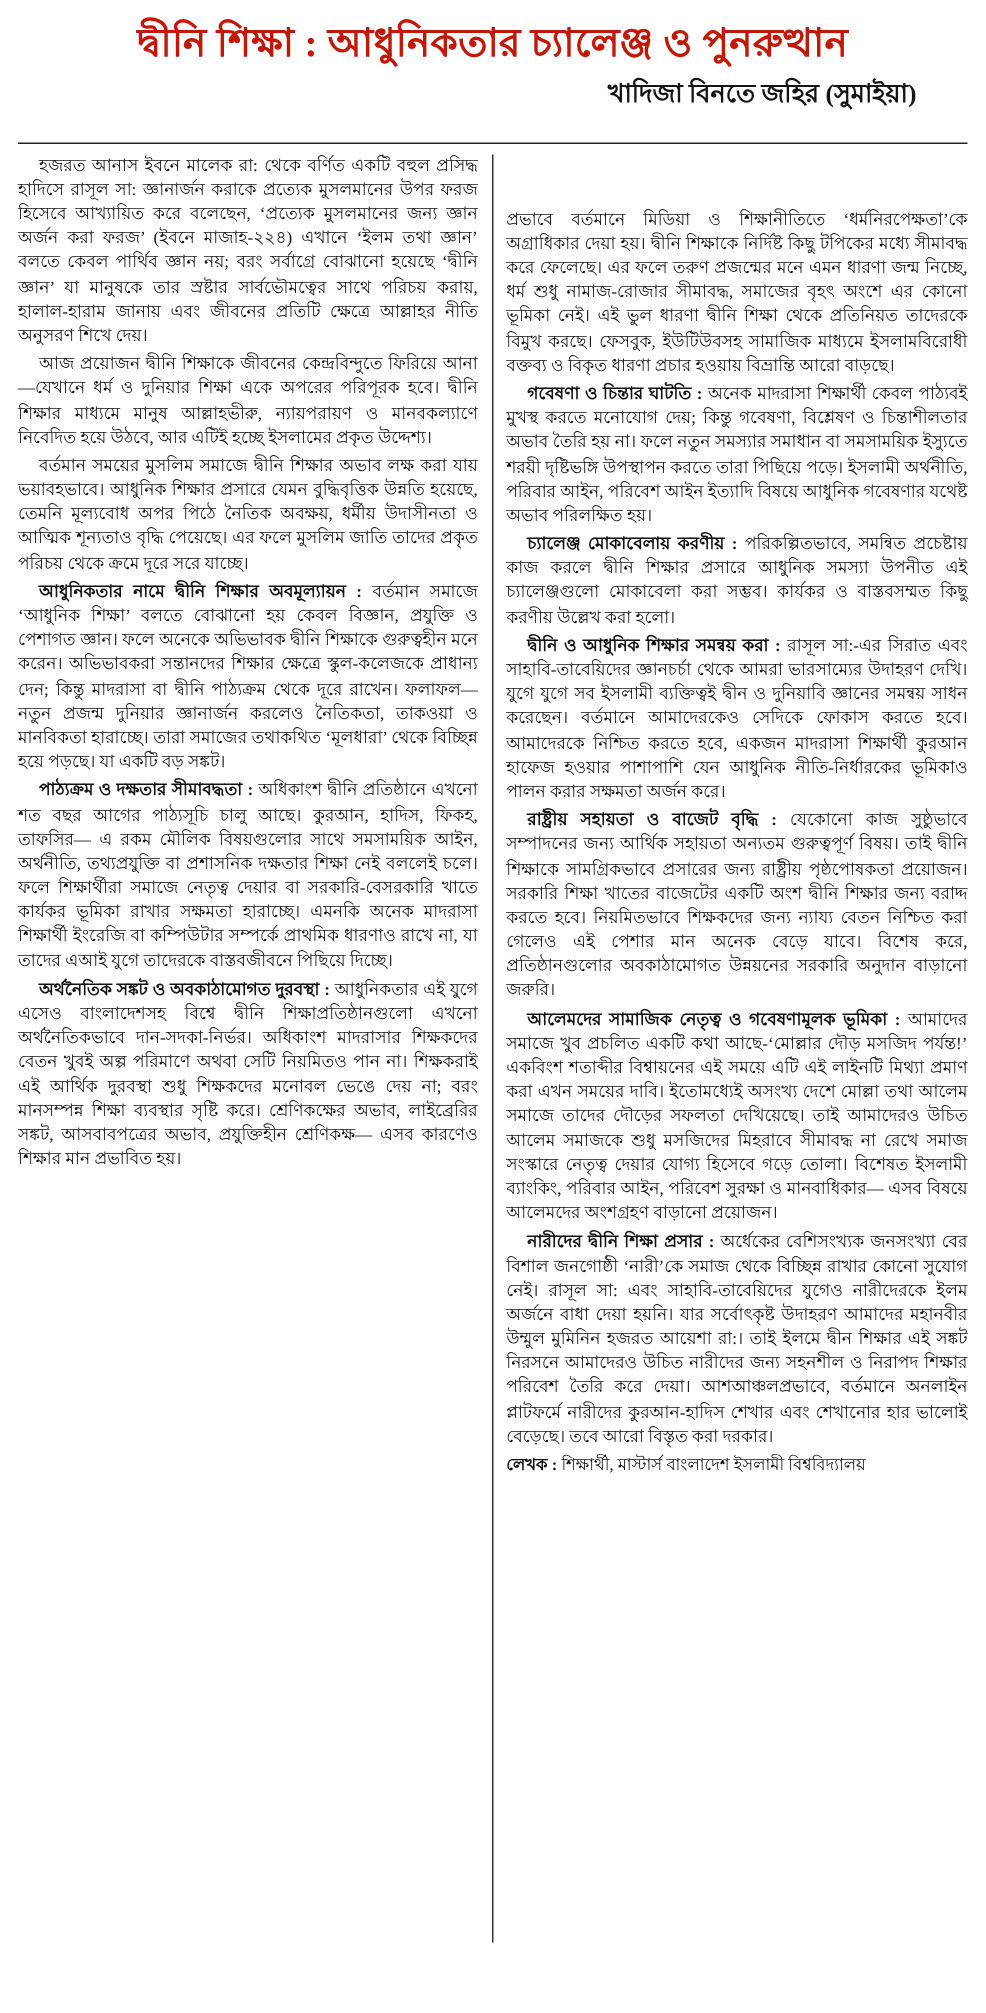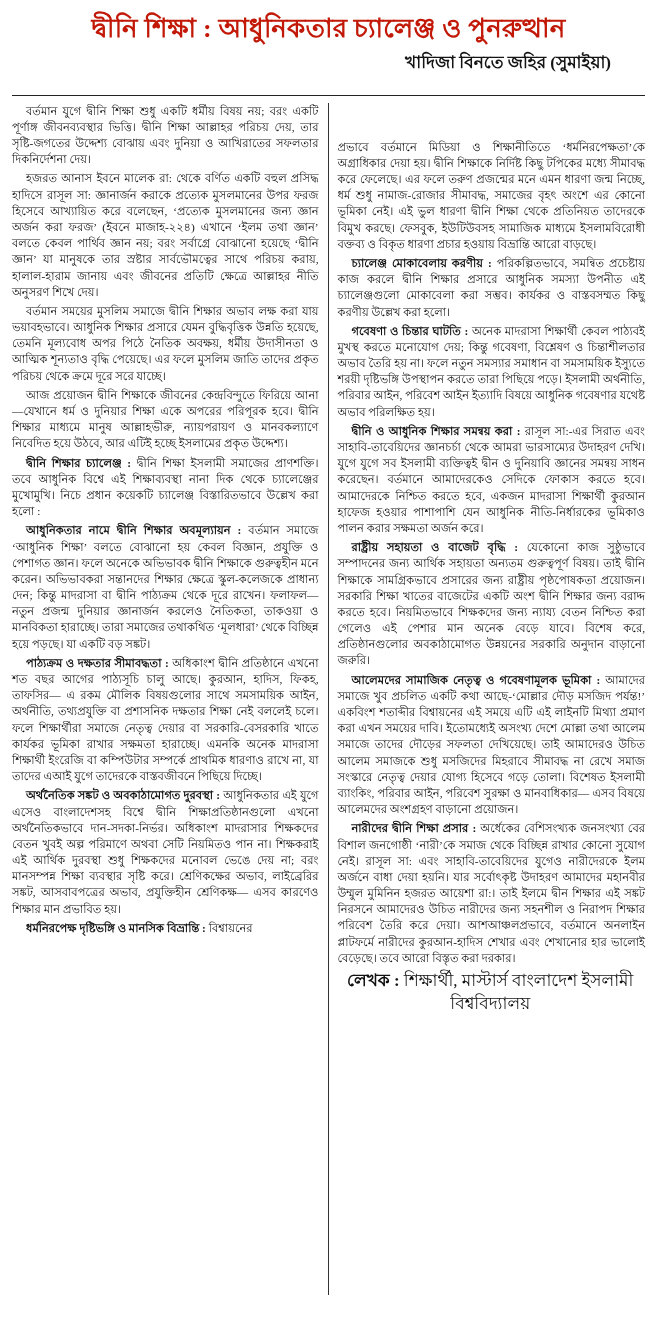--- a/index.html
+++ b/index.html
@@ -72,22 +72,22 @@
     margin: 0 0 3px 0;
     text-indent: 14px;
   }
   p.noindent {
     text-indent: 0;
   }
   .sub {
     font-weight: bold;
   }
   .footer-credit {
-    text-align: center;
-    font-size: 17px;
+    text-align: left;
+    font-size: 11px;
     line-height: 1.35;
     margin-top: 4px;
     padding-right: 2px;
     font-weight: normal;
   }
   .footer-credit .lbl {
     font-weight: bold;
   }
 </style>
 </head>
@@ -95,42 +95,39 @@
 
 <div class="page">
 
   <h1 class="headline">দ্বীনি শিক্ষা : আধুনিকতার চ্যালেঞ্জ ও পুনরুত্থান</h1>
   <div class="byline">খাদিজা বিনতে জহির (সুমাইয়া)</div>
   <hr class="rule-top">
 
   <div class="columns">
 
     <div class="col left">
-      <p>বর্তমান যুগে দ্বীনি শিক্ষা শুধু একটি ধর্মীয় বিষয় নয়; বরং একটি পূর্ণাঙ্গ জীবনব্যবস্থার ভিত্তি। দ্বীনি শিক্ষা আল্লাহর পরিচয় দেয়, তার সৃষ্টি-জগতের উদ্দেশ্য বোঝায় এবং দুনিয়া ও আখিরাতের সফলতার দিকনির্দেশনা দেয়।</p>
       <p>হজরত আনাস ইবনে মালেক রা: থেকে বর্ণিত একটি বহুল প্রসিদ্ধ হাদিসে রাসূল সা: জ্ঞানার্জন করাকে প্রত্যেক মুসলমানের উপর ফরজ হিসেবে আখ্যায়িত করে বলেছেন, ‘প্রত্যেক মুসলমানের জন্য জ্ঞান অর্জন করা ফরজ’ (ইবনে মাজাহ-২২৪) এখানে ‘ইলম তথা জ্ঞান’ বলতে কেবল পার্থিব জ্ঞান নয়; বরং সর্বাগ্রে বোঝানো হয়েছে ‘দ্বীনি জ্ঞান’ যা মানুষকে তার স্রষ্টার সার্বভৌমত্বের সাথে পরিচয় করায়, হালাল-হারাম জানায় এবং জীবনের প্রতিটি ক্ষেত্রে আল্লাহর নীতি অনুসরণ শিখে দেয়।</p>
+      <p>আজ প্রয়োজন দ্বীনি শিক্ষাকে জীবনের কেন্দ্রবিন্দুতে ফিরিয়ে আনা—যেখানে ধর্ম ও দুনিয়ার শিক্ষা একে অপরের পরিপূরক হবে। দ্বীনি শিক্ষার মাধ্যমে মানুষ আল্লাহভীরু, ন্যায়পরায়ণ ও মানবকল্যাণে নিবেদিত হয়ে উঠবে, আর এটিই হচ্ছে ইসলামের প্রকৃত উদ্দেশ্য।</p>
       <p>বর্তমান সময়ের মুসলিম সমাজে দ্বীনি শিক্ষার অভাব লক্ষ করা যায় ভয়াবহভাবে। আধুনিক শিক্ষার প্রসারে যেমন বুদ্ধিবৃত্তিক উন্নতি হয়েছে, তেমনি মূল্যবোধ অপর পিঠে নৈতিক অবক্ষয়, ধর্মীয় উদাসীনতা ও আত্মিক শূন্যতাও বৃদ্ধি পেয়েছে। এর ফলে মুসলিম জাতি তাদের প্রকৃত পরিচয় থেকে ক্রমে দূরে সরে যাচ্ছে।</p>
-      <p>আজ প্রয়োজন দ্বীনি শিক্ষাকে জীবনের কেন্দ্রবিন্দুতে ফিরিয়ে আনা—যেখানে ধর্ম ও দুনিয়ার শিক্ষা একে অপরের পরিপূরক হবে। দ্বীনি শিক্ষার মাধ্যমে মানুষ আল্লাহভীরু, ন্যায়পরায়ণ ও মানবকল্যাণে নিবেদিত হয়ে উঠবে, আর এটিই হচ্ছে ইসলামের প্রকৃত উদ্দেশ্য।</p>
 
-      <p><span class="sub">দ্বীনি শিক্ষার চ্যালেঞ্জ :</span><span> দ্বীনি শিক্ষা ইসলামী সমাজের প্রাণশক্তি। তবে আধুনিক বিশ্বে এই শিক্ষাব্যবস্থা নানা দিক থেকে চ্যালেঞ্জের মুখোমুখি। নিচে প্রধান কয়েকটি চ্যালেঞ্জ বিস্তারিতভাবে উল্লেখ করা হলো :</span></p>
 
       <p><span class="sub">আধুনিকতার নামে দ্বীনি শিক্ষার অবমূল্যায়ন :</span><span> বর্তমান সমাজে ‘আধুনিক শিক্ষা’ বলতে বোঝানো হয় কেবল বিজ্ঞান, প্রযুক্তি ও পেশাগত জ্ঞান। ফলে অনেকে অভিভাবক দ্বীনি শিক্ষাকে গুরুত্বহীন মনে করেন। অভিভাবকরা সন্তানদের শিক্ষার ক্ষেত্রে স্কুল-কলেজকে প্রাধান্য দেন; কিন্তু মাদরাসা বা দ্বীনি পাঠ্যক্রম থেকে দূরে রাখেন। ফলাফল— নতুন প্রজন্ম দুনিয়ার জ্ঞানার্জন করলেও নৈতিকতা, তাকওয়া ও মানবিকতা হারাচ্ছে। তারা সমাজের তথাকথিত ‘মূলধারা’ থেকে বিচ্ছিন্ন হয়ে পড়ছে। যা একটি বড় সঙ্কট।</span></p>
 
       <p><span class="sub">পাঠ্যক্রম ও দক্ষতার সীমাবদ্ধতা :</span><span> অধিকাংশ দ্বীনি প্রতিষ্ঠানে এখনো শত বছর আগের পাঠ্যসূচি চালু আছে। কুরআন, হাদিস, ফিকহ, তাফসির— এ রকম মৌলিক বিষয়গুলোর সাথে সমসাময়িক আইন, অর্থনীতি, তথ্যপ্রযুক্তি বা প্রশাসনিক দক্ষতার শিক্ষা নেই বললেই চলে। ফলে শিক্ষার্থীরা সমাজে নেতৃত্ব দেয়ার বা সরকারি-বেসরকারি খাতে কার্যকর ভূমিকা রাখার সক্ষমতা হারাচ্ছে। এমনকি অনেক মাদরাসা শিক্ষার্থী ইংরেজি বা কম্পিউটার সম্পর্কে প্রাথমিক ধারণাও রাখে না, যা তাদের এআই যুগে তাদেরকে বাস্তবজীবনে পিছিয়ে দিচ্ছে।</span></p>
 
       <p><span class="sub">অর্থনৈতিক সঙ্কট ও অবকাঠামোগত দুরবস্থা :</span><span> আধুনিকতার এই যুগে এসেও বাংলাদেশসহ বিশ্বে দ্বীনি শিক্ষাপ্রতিষ্ঠানগুলো এখনো অর্থনৈতিকভাবে দান-সদকা-নির্ভর। অধিকাংশ মাদরাসার শিক্ষকদের বেতন খুবই অল্প পরিমাণে অথবা সেটি নিয়মিতও পান না। শিক্ষকরাই এই আর্থিক দুরবস্থা শুধু শিক্ষকদের মনোবল ভেঙে দেয় না; বরং মানসম্পন্ন শিক্ষা ব্যবস্থার সৃষ্টি করে। শ্রেণিকক্ষের অভাব, লাইব্রেরির সঙ্কট, আসবাবপত্রের অভাব, প্রযুক্তিহীন শ্রেণিকক্ষ— এসব কারণেও শিক্ষার মান প্রভাবিত হয়।</span></p>
 
-      <p><span class="sub">ধর্মনিরপেক্ষ দৃষ্টিভঙ্গি ও মানসিক বিভ্রান্তি :</span><span> বিশ্বায়নের</span></p>
     </div>
 
     <div class="col right">
       <p class="noindent">প্রভাবে বর্তমানে মিডিয়া ও শিক্ষানীতিতে ‘ধর্মনিরপেক্ষতা’কে অগ্রাধিকার দেয়া হয়। দ্বীনি শিক্ষাকে নির্দিষ্ট কিছু টপিকের মধ্যে সীমাবদ্ধ করে ফেলেছে। এর ফলে তরুণ প্রজন্মের মনে এমন ধারণা জন্ম নিচ্ছে, ধর্ম শুধু নামাজ-রোজার সীমাবদ্ধ, সমাজের বৃহৎ অংশে এর কোনো ভূমিকা নেই। এই ভুল ধারণা দ্বীনি শিক্ষা থেকে প্রতিনিয়ত তাদেরকে বিমুখ করছে। ফেসবুক, ইউটিউবসহ সামাজিক মাধ্যমে ইসলামবিরোধী বক্তব্য ও বিকৃত ধারণা প্রচার হওয়ায় বিভ্রান্তি আরো বাড়ছে।</p>
 
+      <p><span class="sub">গবেষণা ও চিন্তার ঘাটতি :</span><span> অনেক মাদরাসা শিক্ষার্থী কেবল পাঠ্যবই মুখস্থ করতে মনোযোগ দেয়; কিন্তু গবেষণা, বিশ্লেষণ ও চিন্তাশীলতার অভাব তৈরি হয় না। ফলে নতুন সমস্যার সমাধান বা সমসাময়িক ইস্যুতে শরয়ী দৃষ্টিভঙ্গি উপস্থাপন করতে তারা পিছিয়ে পড়ে। ইসলামী অর্থনীতি, পরিবার আইন, পরিবেশ আইন ইত্যাদি বিষয়ে আধুনিক গবেষণার যথেষ্ট অভাব পরিলক্ষিত হয়।</span></p>
+
       <p><span class="sub">চ্যালেঞ্জ মোকাবেলায় করণীয় :</span><span> পরিকল্পিতভাবে, সমন্বিত প্রচেষ্টায় কাজ করলে দ্বীনি শিক্ষার প্রসারে আধুনিক সমস্যা উপনীত এই চ্যালেঞ্জগুলো মোকাবেলা করা সম্ভব। কার্যকর ও বাস্তবসম্মত কিছু করণীয় উল্লেখ করা হলো।</span></p>
-
-      <p><span class="sub">গবেষণা ও চিন্তার ঘাটতি :</span><span> অনেক মাদরাসা শিক্ষার্থী কেবল পাঠ্যবই মুখস্থ করতে মনোযোগ দেয়; কিন্তু গবেষণা, বিশ্লেষণ ও চিন্তাশীলতার অভাব তৈরি হয় না। ফলে নতুন সমস্যার সমাধান বা সমসাময়িক ইস্যুতে শরয়ী দৃষ্টিভঙ্গি উপস্থাপন করতে তারা পিছিয়ে পড়ে। ইসলামী অর্থনীতি, পরিবার আইন, পরিবেশ আইন ইত্যাদি বিষয়ে আধুনিক গবেষণার যথেষ্ট অভাব পরিলক্ষিত হয়।</span></p>
 
       <p><span class="sub">দ্বীনি ও আধুনিক শিক্ষার সমন্বয় করা :</span><span> রাসূল সা:-এর সিরাত এবং সাহাবি-তাবেয়িদের জ্ঞানচর্চা থেকে আমরা ভারসাম্যের উদাহরণ দেখি। যুগে যুগে সব ইসলামী ব্যক্তিত্বই দ্বীন ও দুনিয়াবি জ্ঞানের সমন্বয় সাধন করেছেন। বর্তমানে আমাদেরকেও সেদিকে ফোকাস করতে হবে। আমাদেরকে নিশ্চিত করতে হবে, একজন মাদরাসা শিক্ষার্থী কুরআন হাফেজ হওয়ার পাশাপাশি যেন আধুনিক নীতি-নির্ধারকের ভূমিকাও পালন করার সক্ষমতা অর্জন করে।</span></p>
 
       <p><span class="sub">রাষ্ট্রীয় সহায়তা ও বাজেট বৃদ্ধি :</span><span> যেকোনো কাজ সুষ্ঠুভাবে সম্পাদনের জন্য আর্থিক সহায়তা অন্যতম গুরুত্বপূর্ণ বিষয়। তাই দ্বীনি শিক্ষাকে সামগ্রিকভাবে প্রসারের জন্য রাষ্ট্রীয় পৃষ্ঠপোষকতা প্রয়োজন। সরকারি শিক্ষা খাতের বাজেটের একটি অংশ দ্বীনি শিক্ষার জন্য বরাদ্দ করতে হবে। নিয়মিতভাবে শিক্ষকদের জন্য ন্যায্য বেতন নিশ্চিত করা গেলেও এই পেশার মান অনেক বেড়ে যাবে। বিশেষ করে, প্রতিষ্ঠানগুলোর অবকাঠামোগত উন্নয়নের সরকারি অনুদান বাড়ানো জরুরি।</span></p>
 
       <p><span class="sub">আলেমদের সামাজিক নেতৃত্ব ও গবেষণামূলক ভূমিকা :</span><span> আমাদের সমাজে খুব প্রচলিত একটি কথা আছে-‘মোল্লার দৌড় মসজিদ পর্যন্ত!’ একবিংশ শতাব্দীর বিশ্বায়নের এই সময়ে এটি এই লাইনটি মিথ্যা প্রমাণ করা এখন সময়ের দাবি। ইতোমধ্যেই অসংখ্য দেশে মোল্লা তথা আলেম সমাজে তাদের দৌড়ের সফলতা দেখিয়েছে। তাই আমাদেরও উচিত আলেম সমাজকে শুধু মসজিদের মিহরাবে সীমাবদ্ধ না রেখে সমাজ সংস্কারে নেতৃত্ব দেয়ার যোগ্য হিসেবে গড়ে তোলা। বিশেষত ইসলামী ব্যাংকিং, পরিবার আইন, পরিবেশ সুরক্ষা ও মানবাধিকার— এসব বিষয়ে আলেমদের অংশগ্রহণ বাড়ানো প্রয়োজন।</span></p>
 
       <p><span class="sub">নারীদের দ্বীনি শিক্ষা প্রসার :</span><span> অর্ধেকের বেশিসংখ্যক জনসংখ্যা বের বিশাল জনগোষ্ঠী ‘নারী’কে সমাজ থেকে বিচ্ছিন্ন রাখার কোনো সুযোগ নেই। রাসূল সা: এবং সাহাবি-তাবেয়িদের যুগেও নারীদেরকে ইলম অর্জনে বাধা দেয়া হয়নি। যার সর্বোৎকৃষ্ট উদাহরণ আমাদের মহানবীর উম্মুল মুমিনিন হজরত আয়েশা রা:। তাই ইলমে দ্বীন শিক্ষার এই সঙ্কট নিরসনে আমাদেরও উচিত নারীদের জন্য সহনশীল ও নিরাপদ শিক্ষার পরিবেশ তৈরি করে দেয়া। আশআঞ্চলপ্রভাবে, বর্তমানে অনলাইন প্লাটফর্মে নারীদের কুরআন-হাদিস শেখার এবং শেখানোর হার ভালোই বেড়েছে। তবে আরো বিস্তৃত করা দরকার।</span></p>
 
       <div class="footer-credit">

